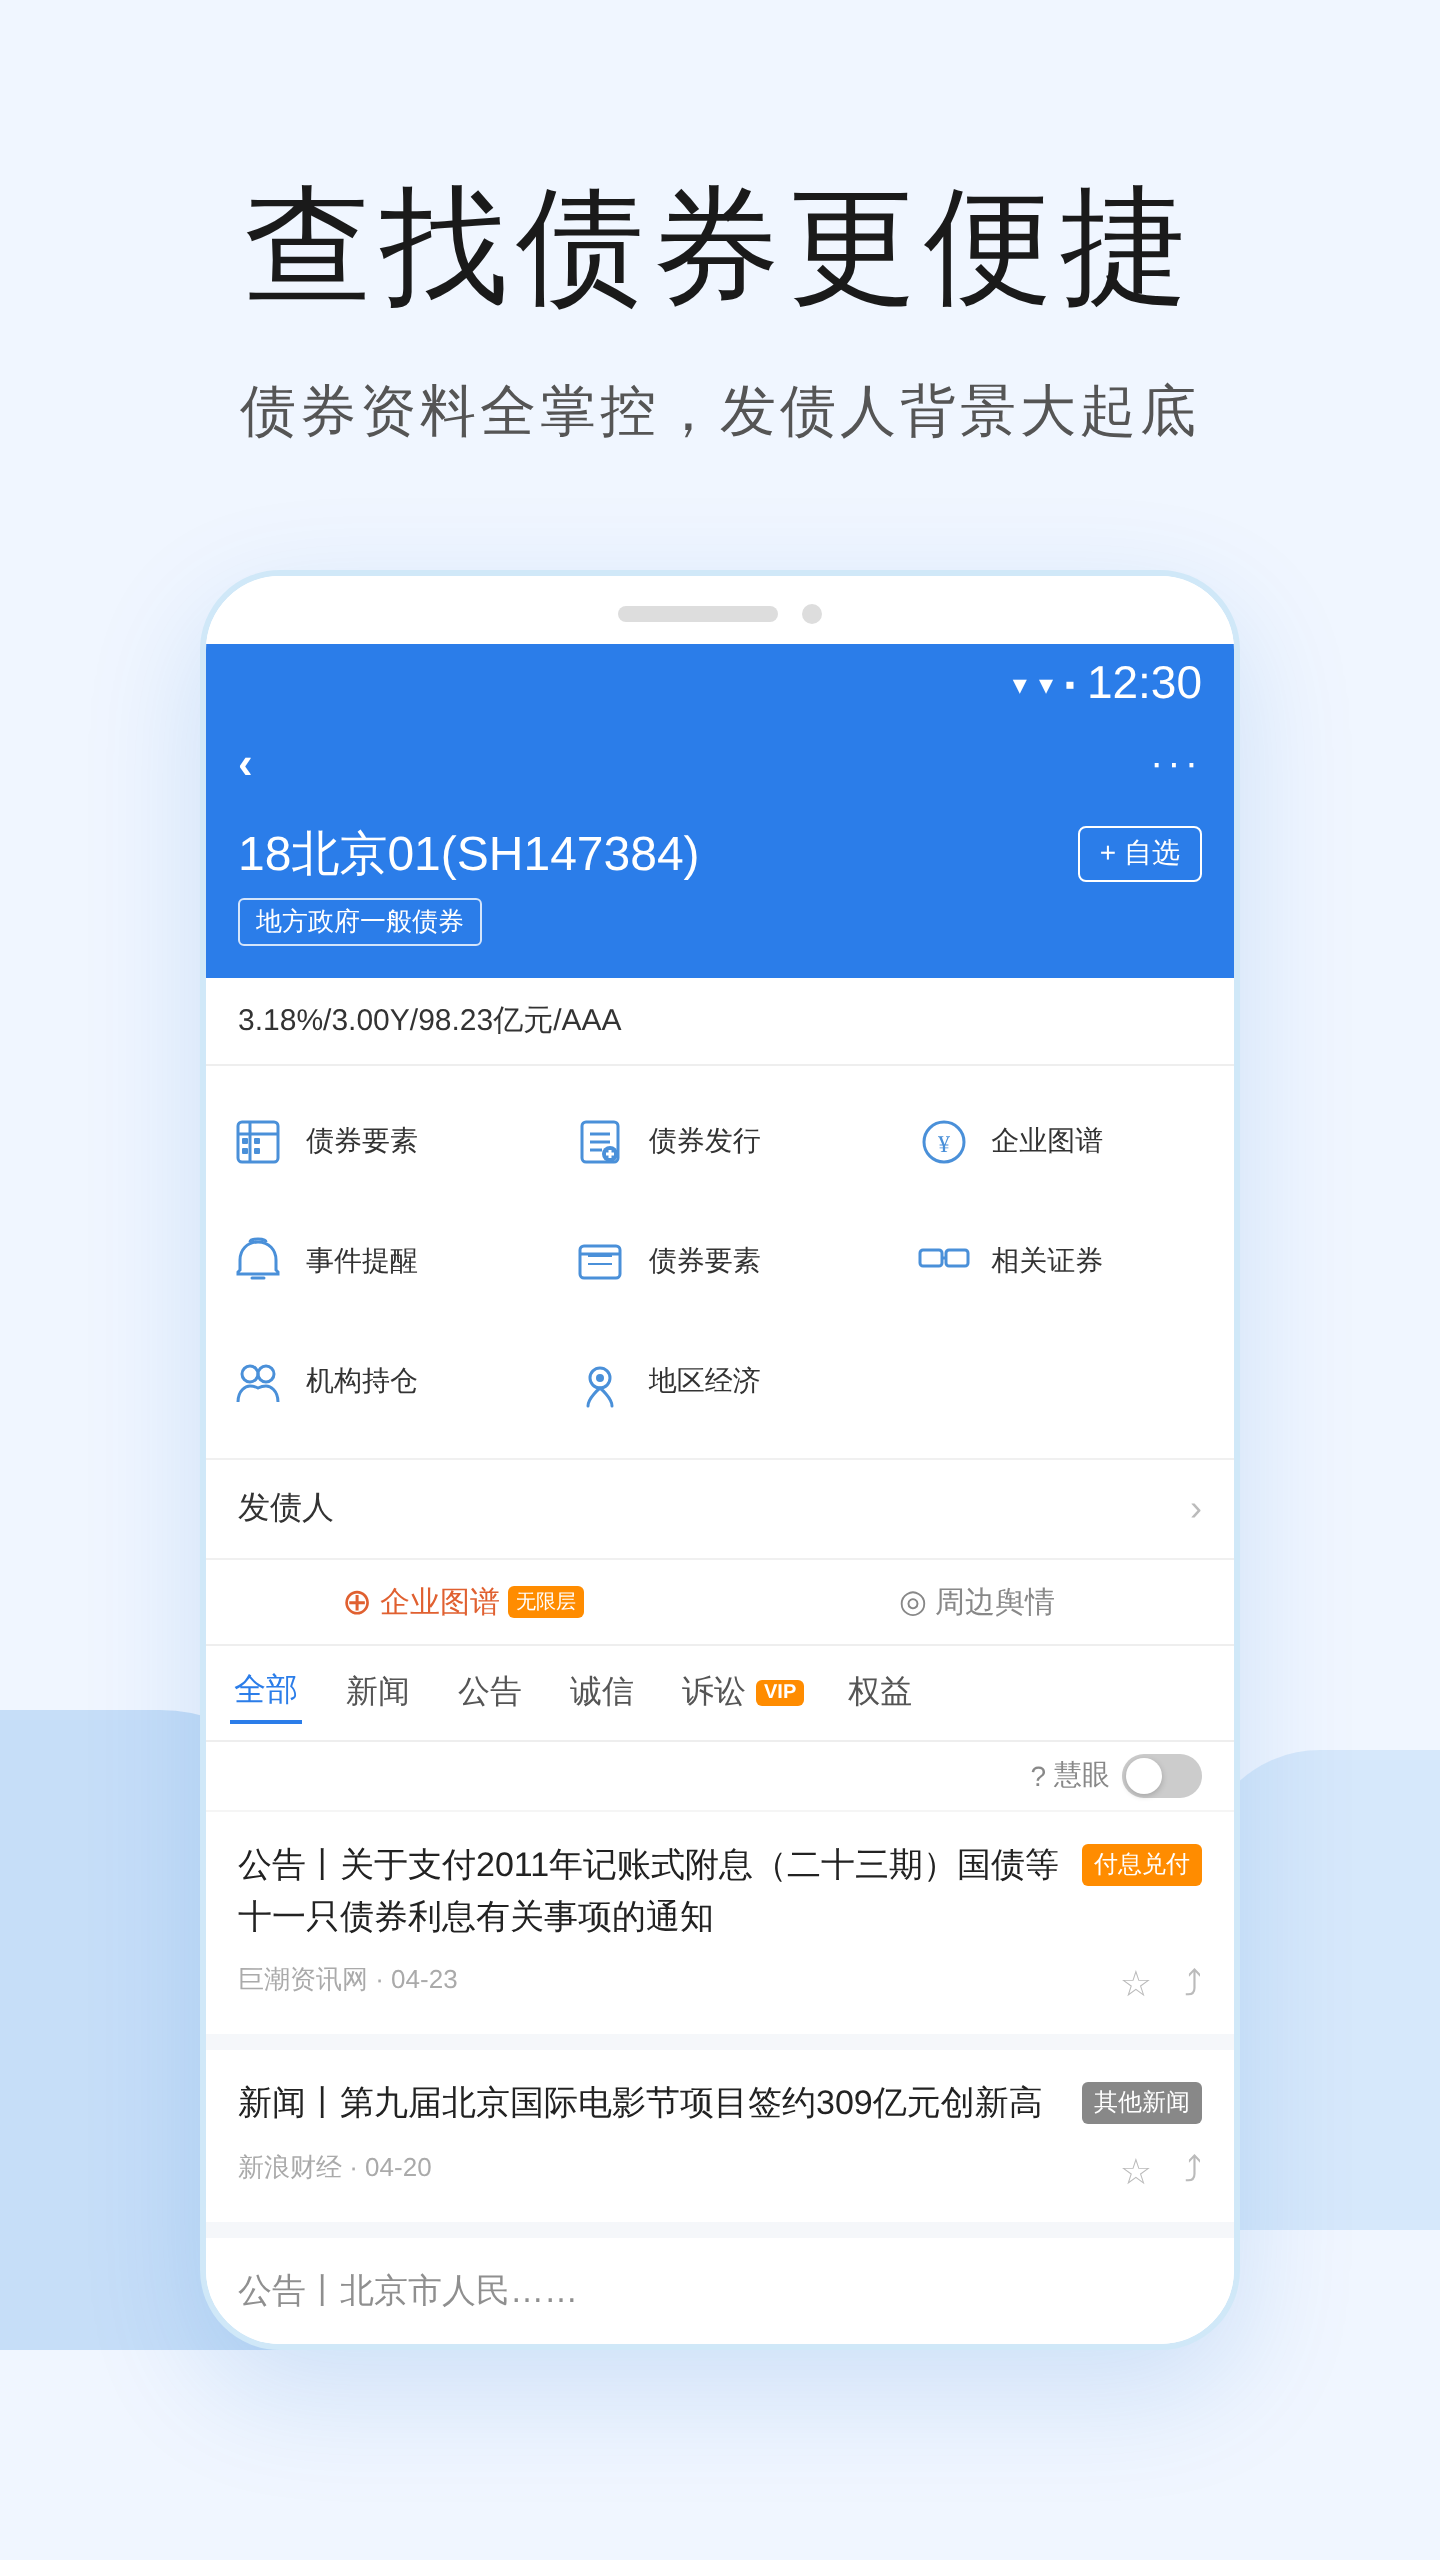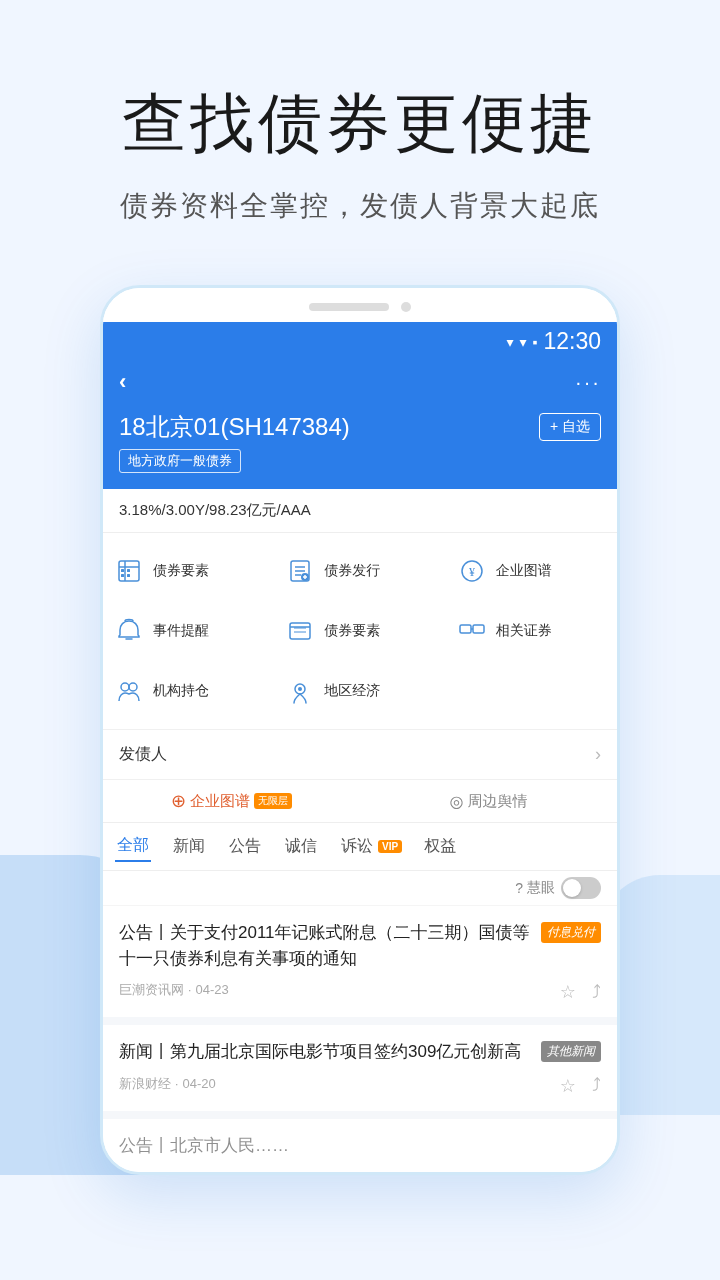--- a/index.html
+++ b/index.html
@@ -350,21 +350,20 @@
     }
     .news-badge {
       background: #ff8c00;
       color: white;
       font-size: 12px;
       padding: 2px 6px;
       border-radius: 3px;
       white-space: nowrap;
       margin-top: 2px;
       flex-shrink: 0;
-      font-style: italic;
     }
     .news-badge.other {
       background: #888;
     }
     .news-meta-row {
       display: flex;
       justify-content: space-between;
       align-items: flex-start;
     }
     .news-source {

